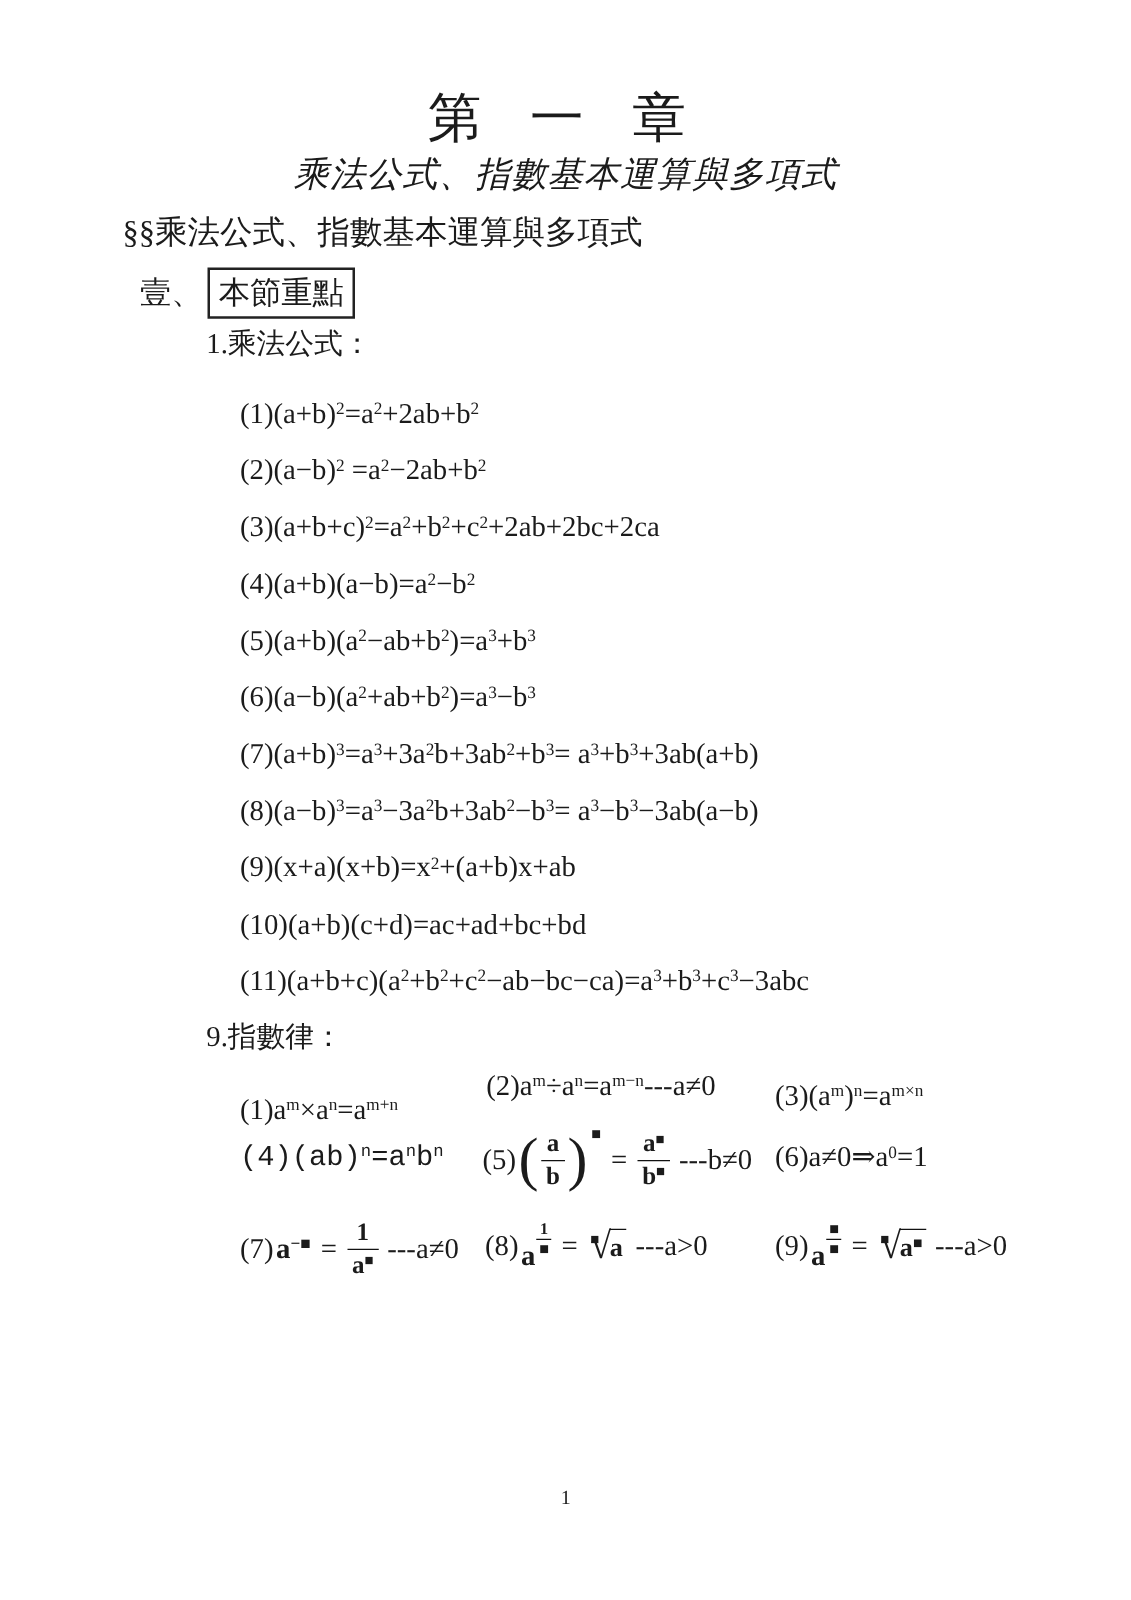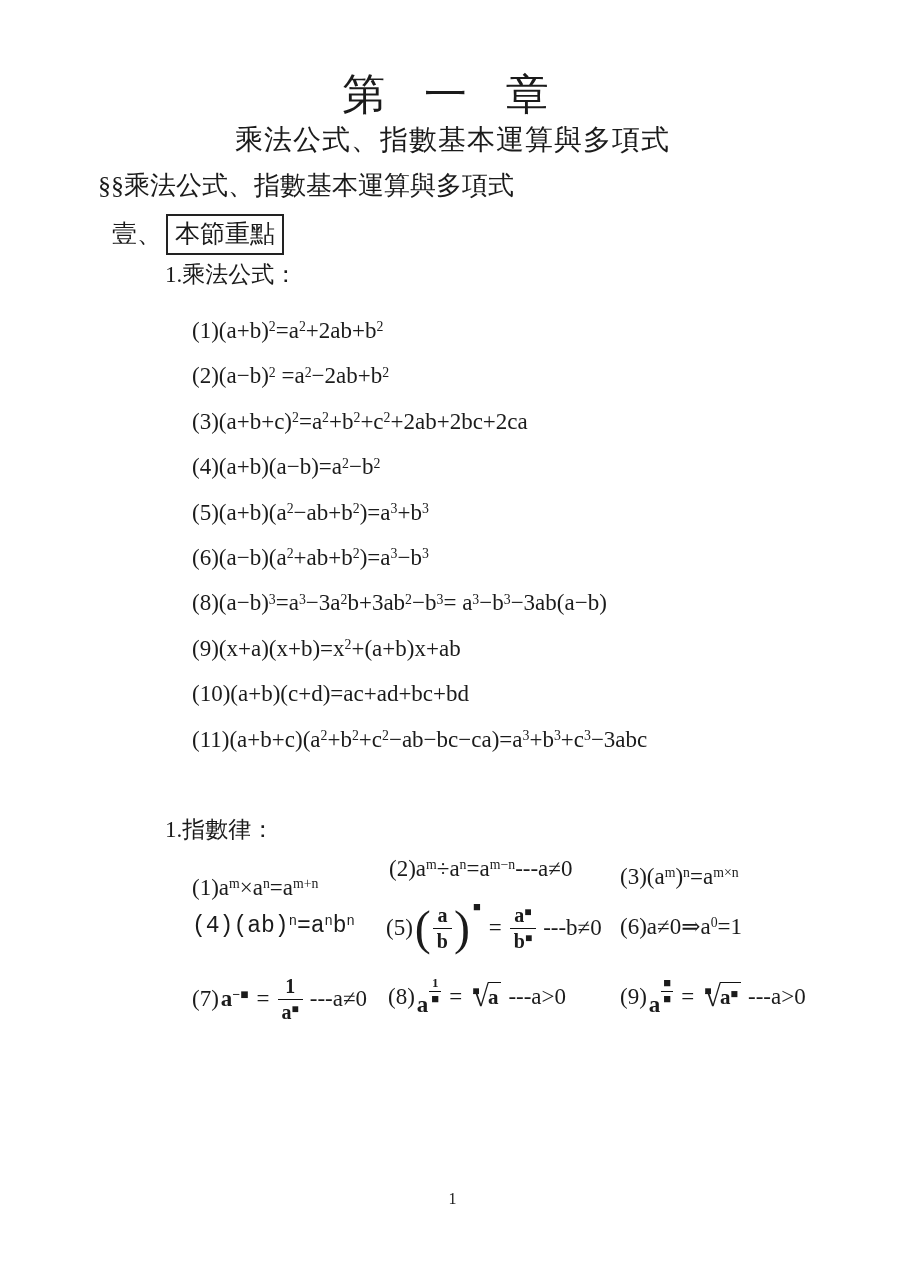--- a/index.html
+++ b/index.html
@@ -15,21 +15,21 @@
 
   .chapter-title {
     top:66px; left:0; width:100%;
     text-align:center;
     font-size:43px; letter-spacing:14px;
     white-space:pre;
   }
   .subtitle {
     top:121px; left:0; width:100%;
     text-align:center;
-    font-size:28px; letter-spacing:1px;
+    font-size:28px; letter-spacing:1px;font-style:italic;
   }
   .section-heading {
     top:168px; left:98px;
     font-size:26px;
   }
   .part-head {
     top:214px; left:112px;
     font-size:25px;
   }
   .boxed {
@@ -104,27 +104,28 @@
 
 <div class="abs h-mult">1.乘法公式：</div>
 
 <div class="abs formulas">
   <div class="fline">(1)(a+b)<sup>2</sup>=a<sup>2</sup>+2ab+b<sup>2</sup></div>
   <div class="fline">(2)(a−b)<sup>2</sup> =a<sup>2</sup>−2ab+b<sup>2</sup></div>
   <div class="fline">(3)(a+b+c)<sup>2</sup>=a<sup>2</sup>+b<sup>2</sup>+c<sup>2</sup>+2ab+2bc+2ca</div>
   <div class="fline">(4)(a+b)(a−b)=a<sup>2</sup>−b<sup>2</sup></div>
   <div class="fline">(5)(a+b)(a<sup>2</sup>−ab+b<sup>2</sup>)=a<sup>3</sup>+b<sup>3</sup></div>
   <div class="fline">(6)(a−b)(a<sup>2</sup>+ab+b<sup>2</sup>)=a<sup>3</sup>−b<sup>3</sup></div>
+  <div class="fline">(7)(a+b)<sup>3</sup>=a<sup>3</sup>+3a<sup>2</sup>b+3ab<sup>2</sup>+b<sup>3</sup>= a<sup>3</sup>+b<sup>3</sup>+3ab(a+b)</div>
   <div class="fline">(8)(a−b)<sup>3</sup>=a<sup>3</sup>−3a<sup>2</sup>b+3ab<sup>2</sup>−b<sup>3</sup>= a<sup>3</sup>−b<sup>3</sup>−3ab(a−b)</div>
   <div class="fline">(9)(x+a)(x+b)=x<sup>2</sup>+(a+b)x+ab</div>
   <div class="fline">(10)(a+b)(c+d)=ac+ad+bc+bd</div>
   <div class="fline">(11)(a+b+c)(a<sup>2</sup>+b<sup>2</sup>+c<sup>2</sup>−ab−bc−ca)=a<sup>3</sup>+b<sup>3</sup>+c<sup>3</sup>−3abc</div>
 </div>
 
-<div class="abs h-exp">1.指數律：</div>
+<div class="abs h-exp">9.指數律：</div>
 
 <span class="law" style="left:192px; top:875px;">(1)a<sup>m</sup>×a<sup>n</sup>=a<sup>m+n</sup></span>
 <span class="law" style="left:389px; top:856px;">(2)a<sup>m</sup>÷a<sup>n</sup>=a<sup>m−n</sup>---a≠0</span>
 <span class="law" style="left:620px; top:864px;">(3)(a<sup>m</sup>)<sup>n</sup>=a<sup>m×n</sup></span>
 
 <span class="law" style="left:192px; top:913px;font-family:Liberation Mono, monospace;">(4)(ab)<sup>n</sup>=a<sup>n</sup>b<sup>n</sup></span>
 
 <span class="law mrow" style="left:386px; top:897px; height:62px;">
   <span>(5)</span>
   <span class="bigp">(</span>

